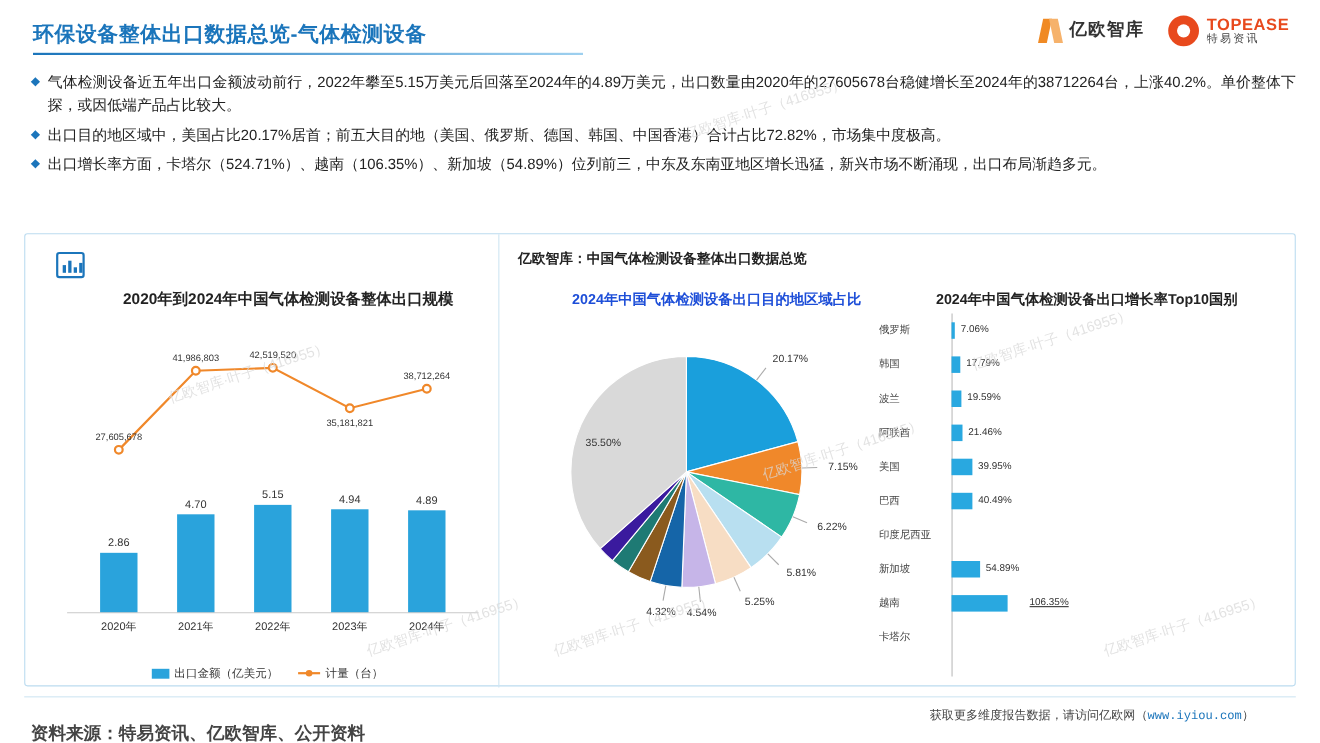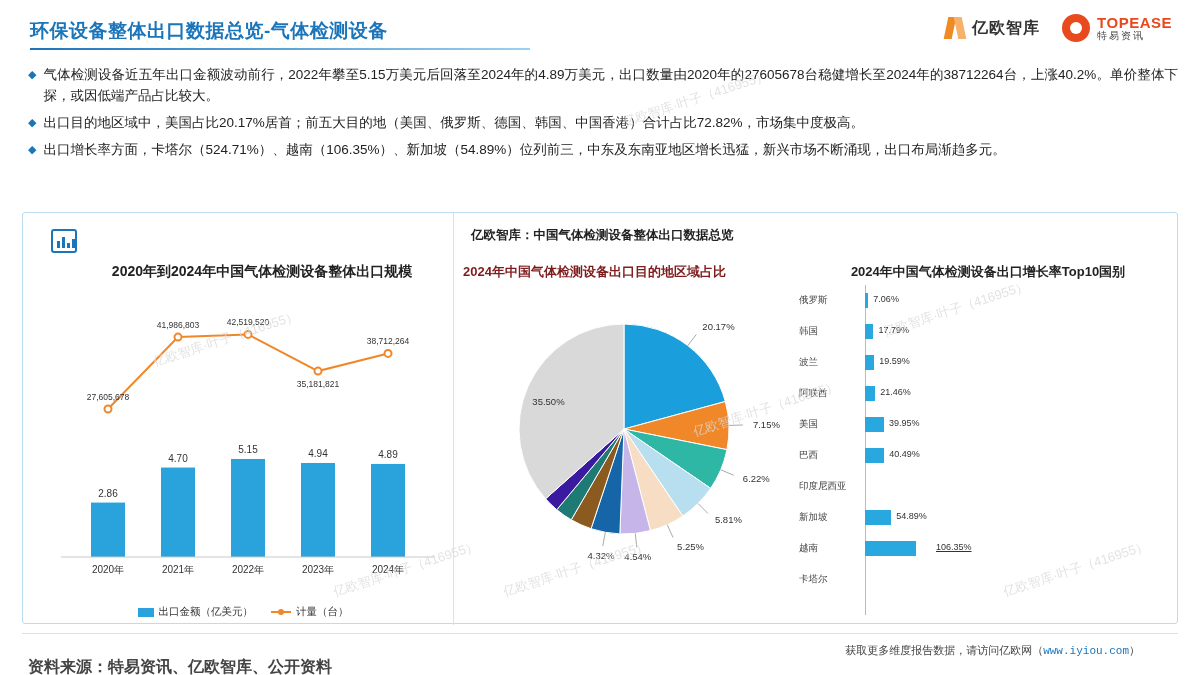--- a/index.html
+++ b/index.html
@@ -19,21 +19,21 @@
   }
   .title-bar {
     position:absolute; left:30px; top:18px;
     font-size:19px; font-weight:bold; color:#1b75bb; letter-spacing:0.5px;
   }
   .title-underline {
     position:absolute; left:30px; top:48px; width:500px; height:2px;
     background:linear-gradient(to right,#1b75bb,#9ed0ef);
   }
   .logos { position:absolute; right:28px; top:14px; display:flex; align-items:center; gap:22px; }
-  .logo-yiou { display:flex; align-items:center; gap:6px; }
+  .logo-yiou { display:flex; align-items:flex-start; gap:6px; }
   .logo-yiou .mark {
     width:20px; height:22px; position:relative;
   }
   .logo-yiou .mark:before{
     content:""; position:absolute; left:0; top:0; width:8px; height:22px;
     background:#f08a24; transform:skewX(-12deg);
   }
   .logo-yiou .mark:after{
     content:""; position:absolute; left:10px; top:0; width:8px; height:22px;
     background:#f6b26b; transform:skewX(12deg);
@@ -84,22 +84,22 @@
 
   .left-title {
     position:absolute; left:74px; top:50px; width:330px;
     font-size:14px; font-weight:bold; color:#222; text-align:center;
   }
   .right-head {
     position:absolute; left:448px; top:14px;
     font-size:12.5px; font-weight:bold; color:#222;
   }
   .sub-title-pie {
-    position:absolute; left:440px; top:50px; width:320px; text-align:left;
-    font-size:13px; font-weight:bold; color:#7f1d1d;
+    position:absolute; left:440px; top:50px; width:320px; text-align:right;
+    font-size:13px; font-weight:bold; color:#1d4ed8;
   }
   .sub-title-bar {
     position:absolute; left:780px; top:50px; width:370px; text-align:center;
     font-size:13px; font-weight:bold; color:#222;
   }
 
   
   .combo { position:absolute; left:20px; top:76px; width:400px; height:300px; }
   .combo svg { display:block; }
 

